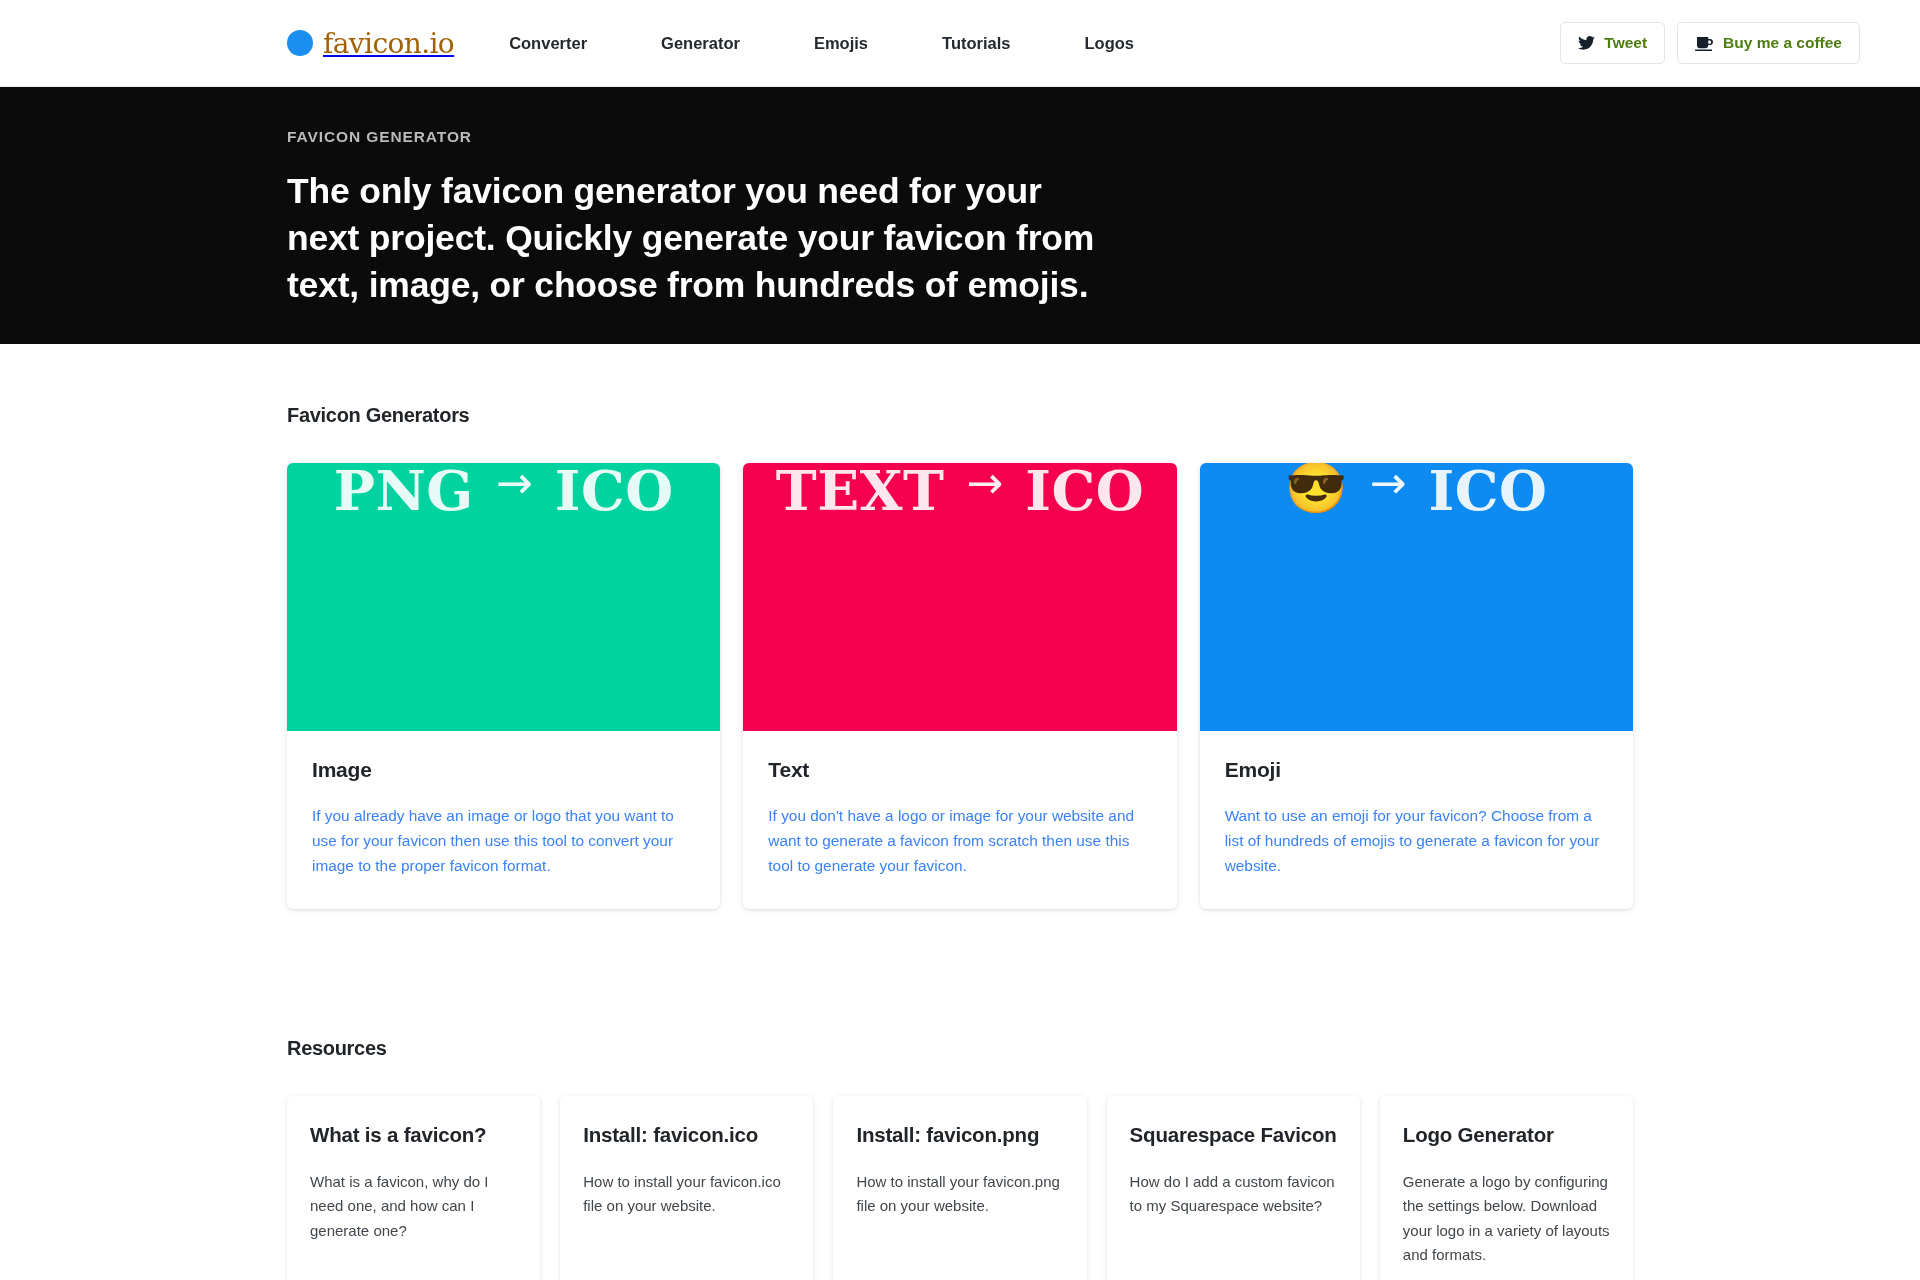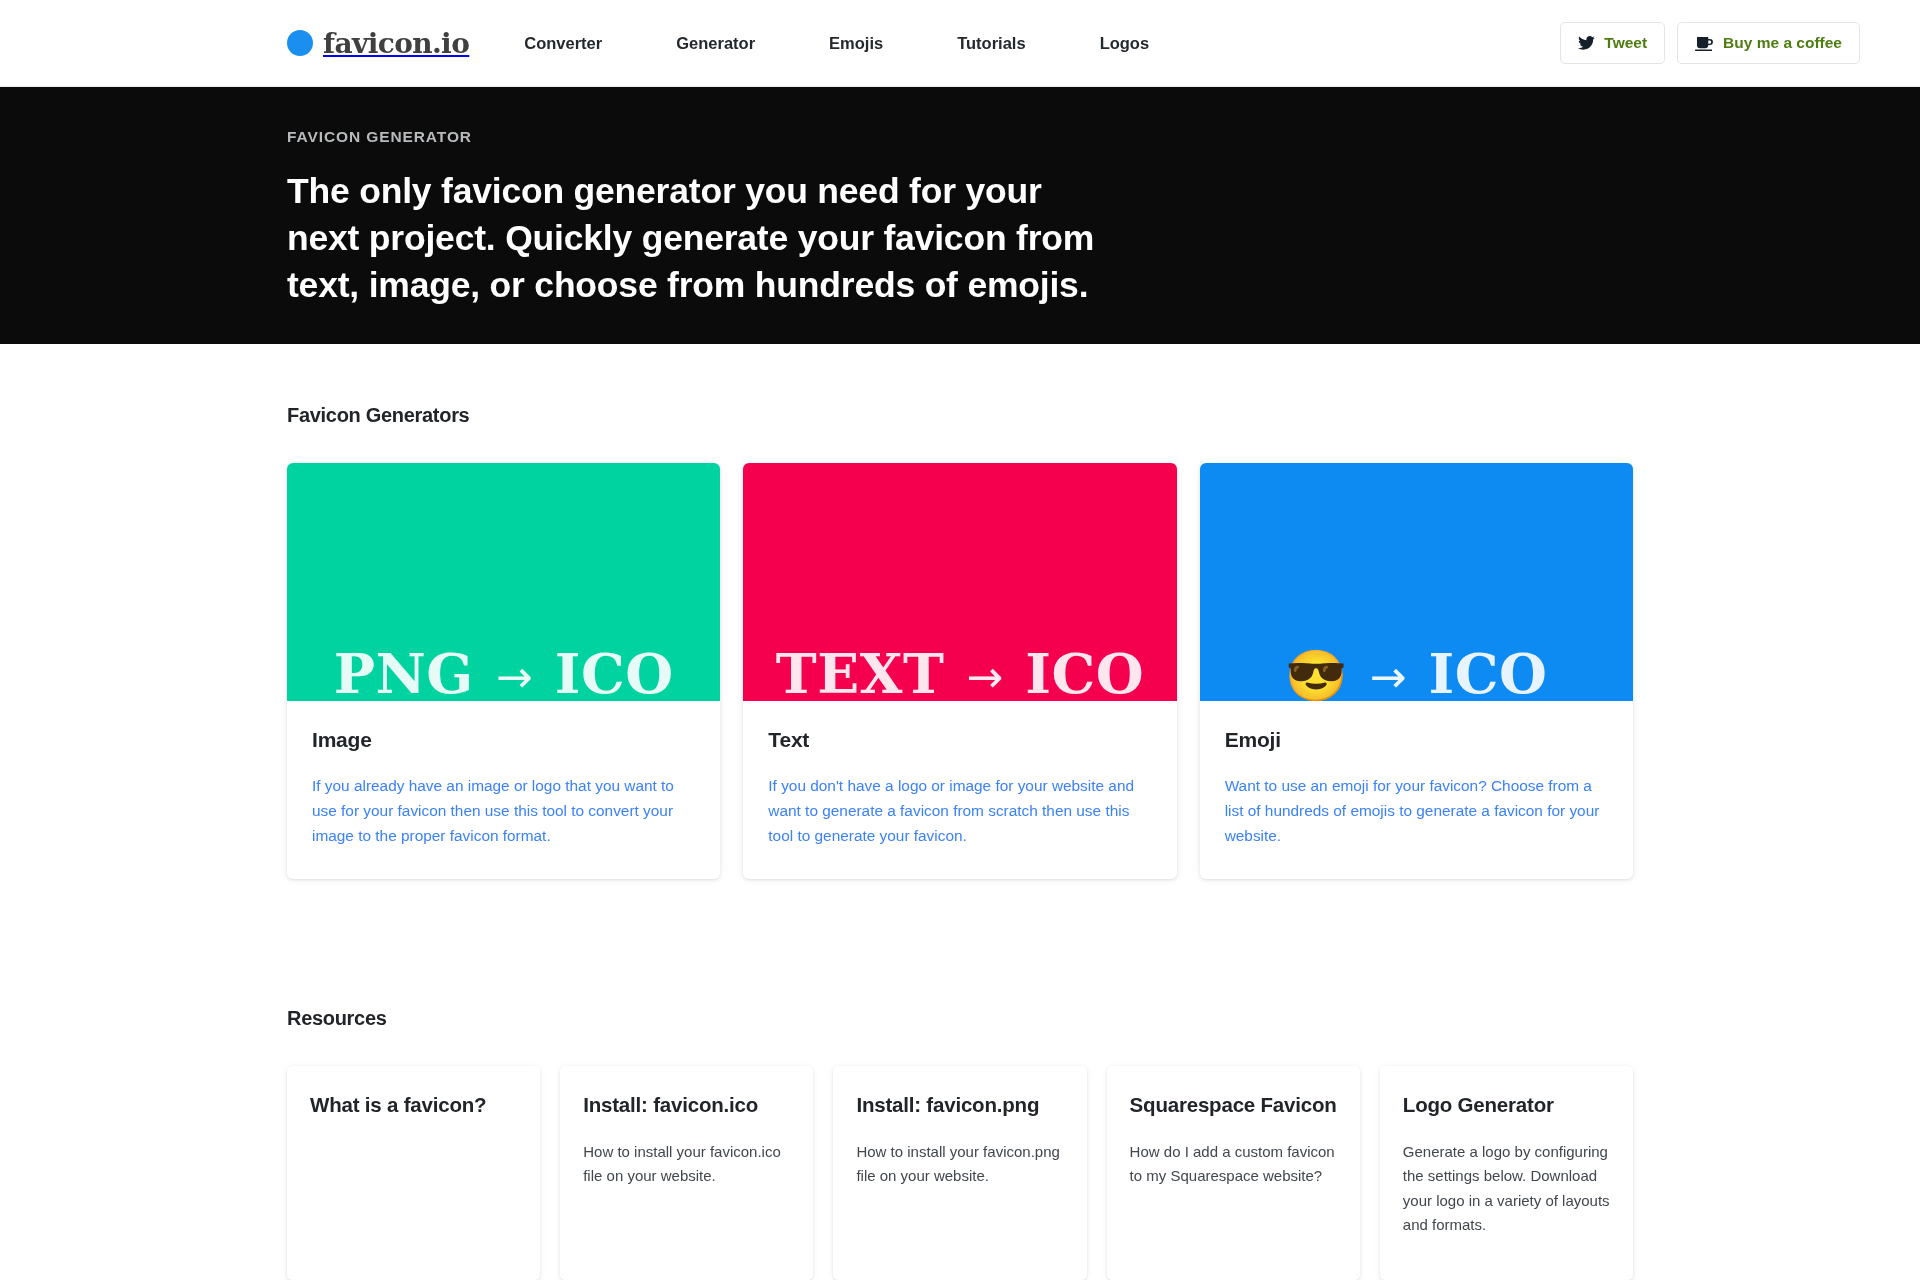--- a/index.html
+++ b/index.html
@@ -24,24 +24,24 @@
     padding: 0 60px 0 287px;
   }
   .brand { display: flex; align-items: center; gap: 10px; margin-right: 26px; }
   .brand-dot {
     width: 26px; height: 26px; border-radius: 50%;
     background: #1a8fef;
     display:block;
   }
   .brand-name {
     font-family: "DejaVu Serif", serif;
-    font-weight: 700;
+    font-weight: 400;
     font-size: 28px;
     letter-spacing: -0.6px;
-    color: #404040;
+    color: #a16207;
   }
   .nav-links { display: flex; align-items: center; gap: 16px; }
   .nav-link {
     font-size: 16.5px;
     font-weight: 700;
     color: #24292e;
     text-decoration: none;
     padding: 10px 29px;
     white-space: nowrap;
   }
@@ -105,23 +105,23 @@
     flex: 1 1 0;
     background: #ffffff;
     border-radius: 6px;
     box-shadow: 0 1px 3px rgba(0,0,0,0.10), 0 1px 10px rgba(0,0,0,0.055);
     overflow: hidden;
     display: flex;
     flex-direction: column;
     min-height: 414px;
   }
   .gen-banner {
-    height: 238px;
-    display: flex;
-    align-items: flex-end;
+    height: 268px;
+    display: flex;
+    align-items: flex-start;
     justify-content: center;
     gap: 22px;
   }
   .gen-banner .bigtext {
     font-family: "DejaVu Serif", serif;
     font-weight: 700;
     font-size: 55px;
     color: rgba(255,255,255,0.90);
     letter-spacing: 0.5px;
     line-height: 1;
@@ -267,20 +267,21 @@
 
     </div>
   </div>
 
   <div class="container" id="resources-section">
     <h2 class="section-title">Resources</h2>
 
     <div class="res-grid">
       <div class="res-card">
         <div class="res-title">What is a favicon?</div>
+        <div class="res-desc">What is a favicon, why do I need one, and how can I generate one?</div>
       </div>
       <div class="res-card">
         <div class="res-title">Install: favicon.ico</div>
         <div class="res-desc">How to install your favicon.ico file on your website.</div>
       </div>
       <div class="res-card">
         <div class="res-title">Install: favicon.png</div>
         <div class="res-desc">How to install your favicon.png file on your website.</div>
       </div>
       <div class="res-card">

